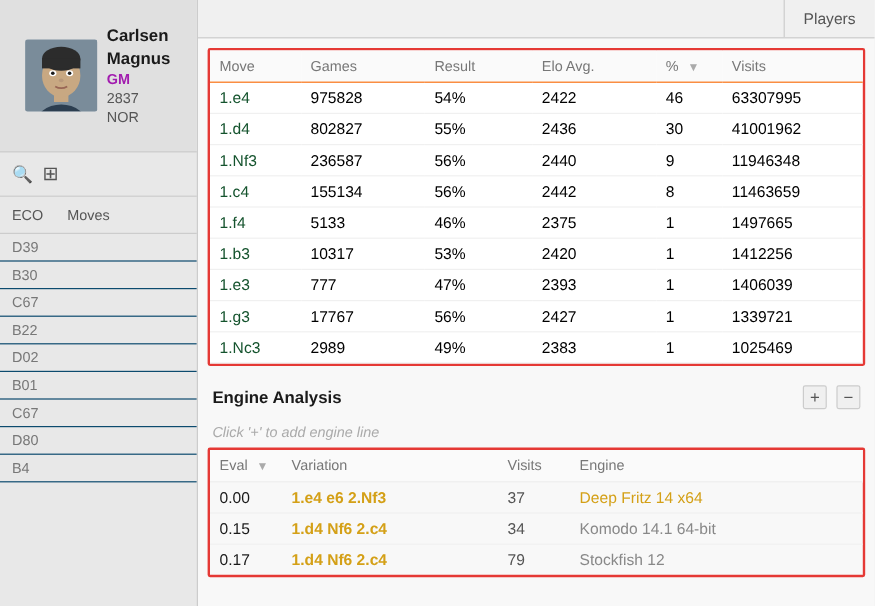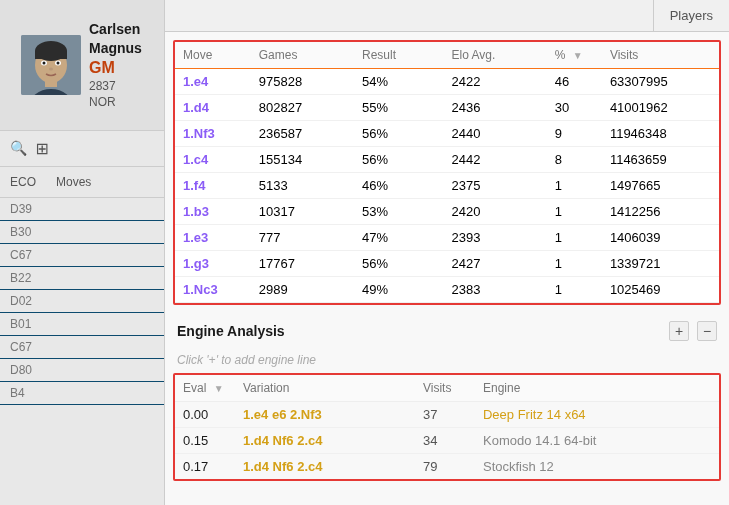--- a/index.html
+++ b/index.html
@@ -54,22 +54,22 @@
     }
 
     .player-name {
       font-size: 14px;
       font-weight: bold;
       color: #1a1a1a;
       line-height: 1.2;
     }
 
     .player-gm {
-      color: #c2410c;
-      font-size: 16px;
+      color: #a21caf;
+      font-size: 12px;
       font-weight: bold;
     }
 
     .player-rating {
       color: #555;
       font-size: 12px;
     }
 
     .player-country {
       color: #555;
@@ -173,22 +173,22 @@
       background: #fafafa;
     }
 
     .moves-table td {
       padding: 5px 8px;
       font-size: 13px;
       border-bottom: 1px solid #f0f0f0;
     }
 
     .move-link {
-      color: #8b5cf6;
-      font-weight: bold;
+      color: #14532d;
+      font-weight: normal;
       cursor: pointer;
     }
 
     .col-move { width: 55px; }
     .col-games { width: 75px; }
     .col-result { width: 65px; }
     .col-elo { width: 75px; }
     .col-pct { width: 40px; }
     .col-visits { width: 85px; }
 

